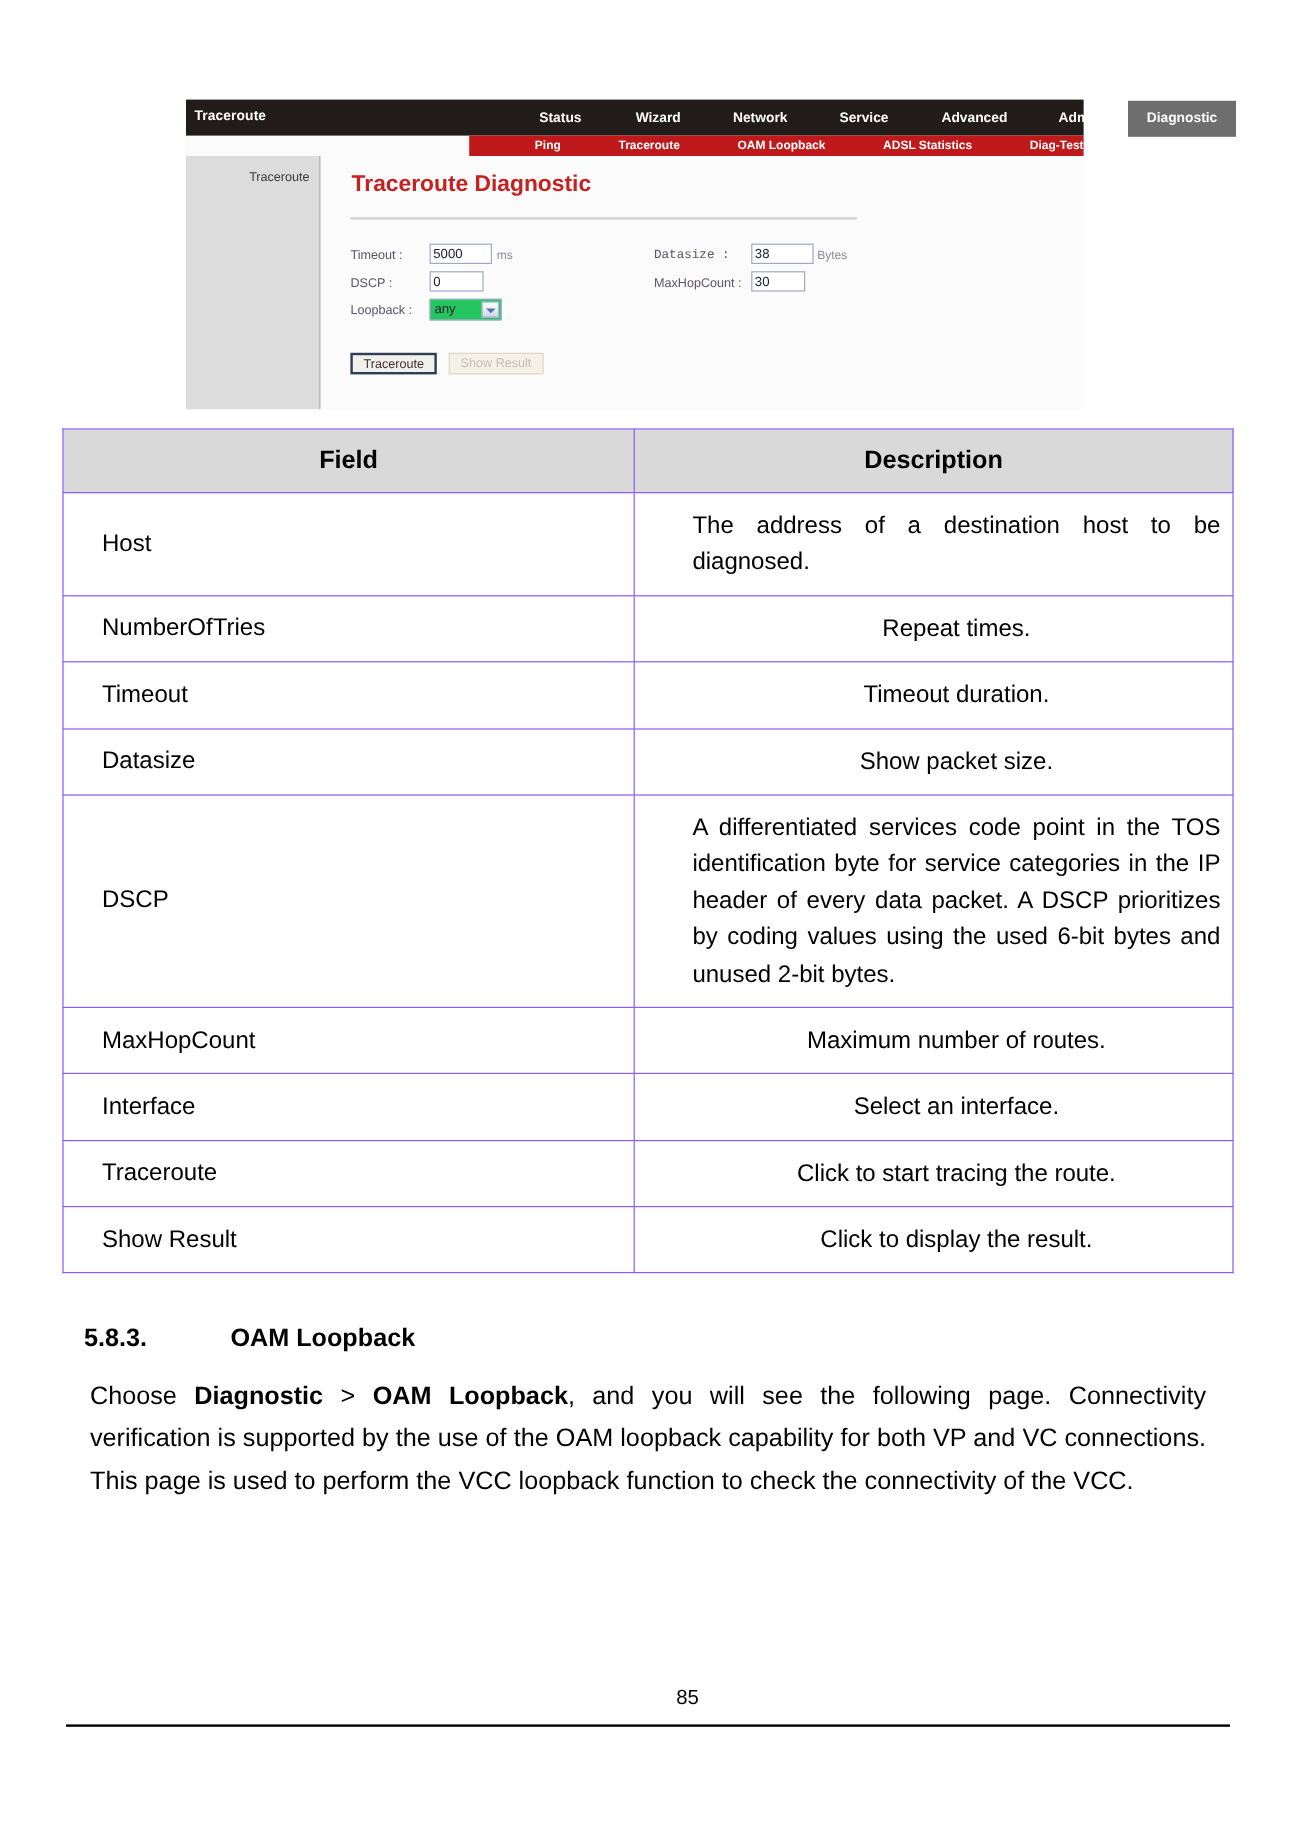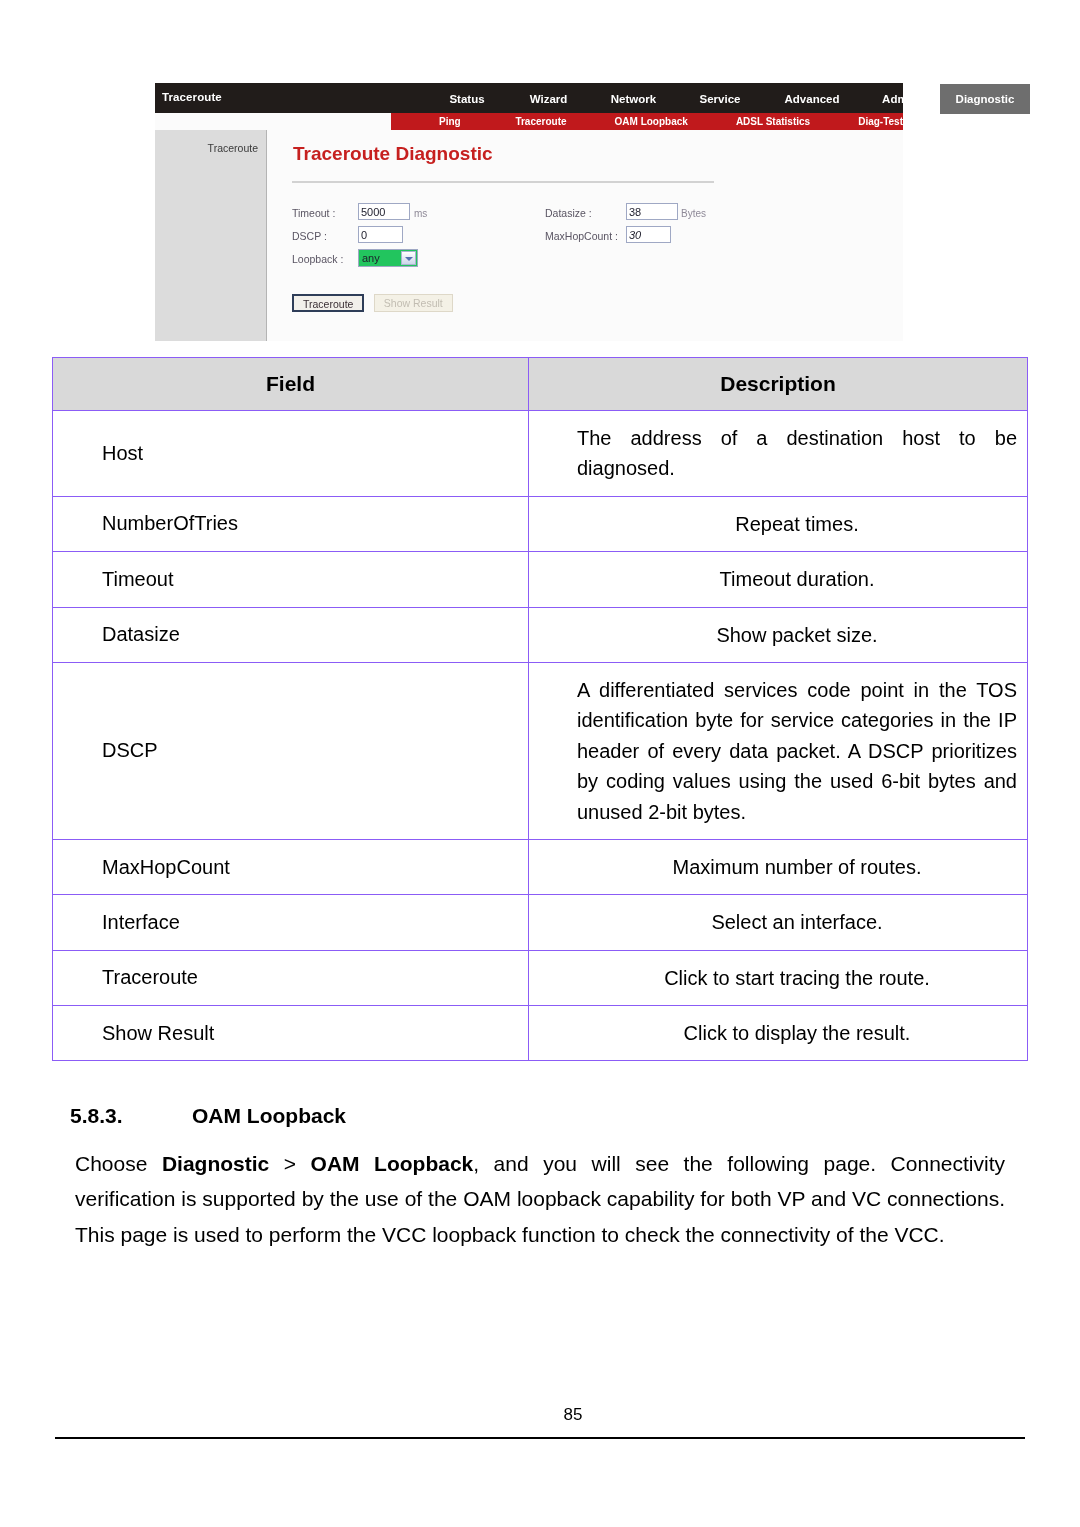--- a/index.html
+++ b/index.html
@@ -85,21 +85,21 @@
     height: 17px;
     background: #c0191c;
     display: flex;
     align-items: center;
   }
   .subnav-item {
     color: #ffffff;
     font-size: 10px;
     font-weight: bold;
     white-space: nowrap;
-    text-align: left;
+    text-align: right;
     margin-left: 48px;
   }
   .subnav-item.s-ping        { width: 98px; }
   .subnav-item.s-traceroute  { width: 98px; }
   .subnav-item.s-oam         { width: 100px; }
   .subnav-item.s-adsl        { width: 100px; }
   .subnav-item.s-diag        { width: 90px; }
 
   .sidebar {
     position: absolute;
@@ -264,21 +264,21 @@
   }
   table.fd th {
     background: #d9d9d9;
     font-weight: bold;
     text-align: center;
     height: 53px;
     font-size: 21px;
   }
   table.fd td.field {
     width: 476px;
-    padding: 12px 0 12px 49px;
+    padding: 12px 0 12px 32px;
     text-align: left;
   }
   table.fd td.desc {
     padding: 12px 10px 12px 48px;
     text-align: justify;
     text-justify: inter-word;
     line-height: 1.52;
   }
   table.fd td.desc.single {
     text-align: center;
@@ -363,30 +363,30 @@
     <div class="page-title">Traceroute Diagnostic</div>
     <div class="title-rule"></div>
 
     <div class="form">
 
 
       <div class="form-row">
         <span class="fl" style="left:0px;">Timeout :</span>
         <input class="fi" style="left: 66px; width: 52px;" type="text" value="5000">
         <span class="unit" style="left:122px;">ms</span>
-        <span class="fl" style="left:253px;">Datasize :</span>
+        <span class="fl" style="left:253px;font-family:Liberation Mono, monospace;">Datasize :</span>
         <input class="fi" style="left: 334px; width: 52px;" type="text" value="38">
         <span class="unit" style="left:389px;">Bytes</span>
       </div>
 
       <div class="form-row">
         <span class="fl" style="left:0px;">DSCP :</span>
         <input class="fi" style="left: 66px; width: 45px;" type="text" value="0">
         <span class="fl" style="left:253px;">MaxHopCount :</span>
-        <input class="fi" style="left: 334px; width: 45px; font-style: italic;" type="text" value="30">
+        <input class="fi" style="left: 334px; width: 45px;" type="text" value="30">
       </div>
 
       <div class="form-row">
         <span class="fl" style="left:0px;">Loopback :</span>
         <div class="fsel" style="left:66px;">
           <span>any</span>
           <span class="arrow"></span>
         </div>
       </div>
 

